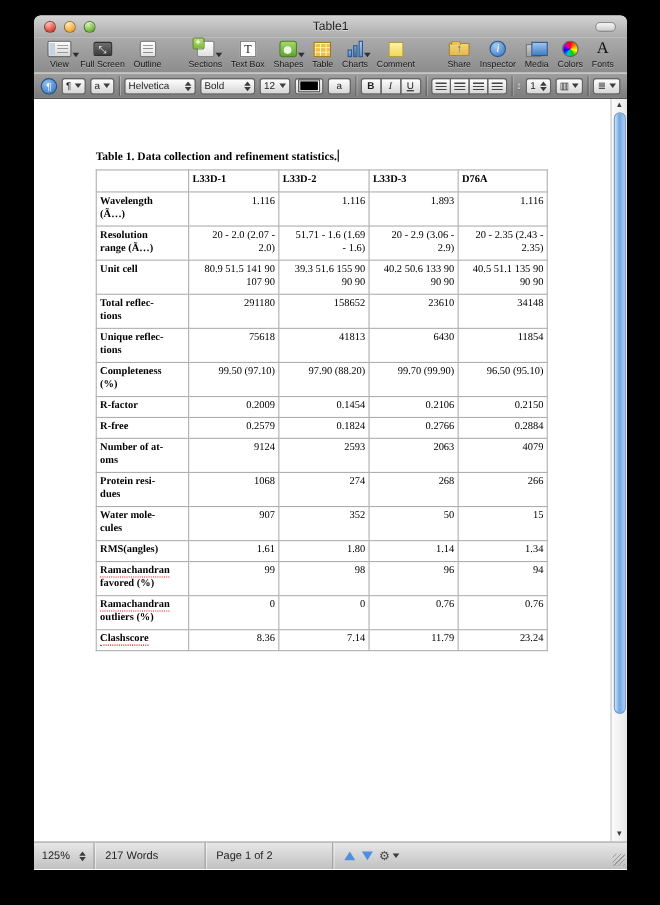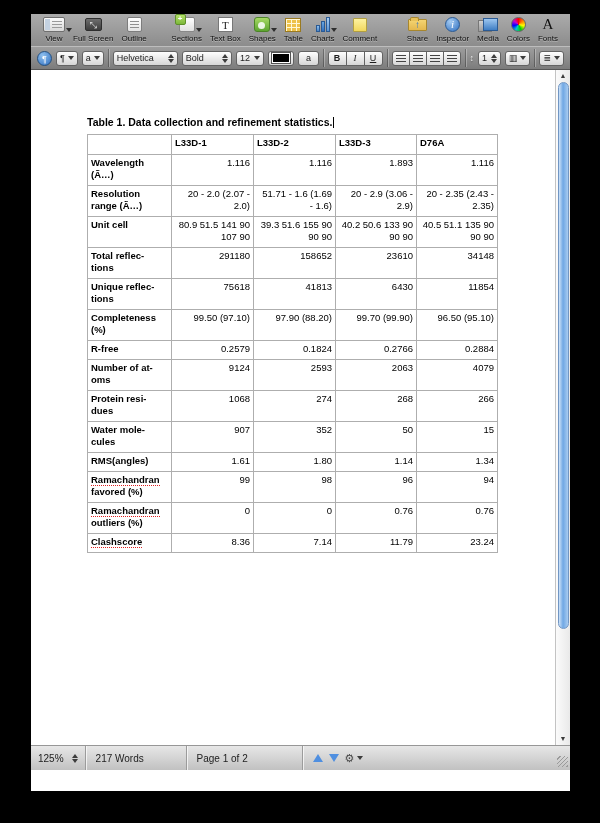--- a/index.html
+++ b/index.html
@@ -127,21 +127,21 @@
   .aligns .fb-sq:first-child{border-radius:3px 0 0 3px;margin-left:0;}
   .aligns .fb-sq:last-child{border-radius:0 3px 3px 0;}
   .alico{width:10px;height:7px;background:repeating-linear-gradient(#444 0 1px,transparent 1px 3px);}
   .spacing-ico{font-size:9px;color:#f0f0f0;text-shadow:0 1px 1px rgba(0,0,0,.4);}
   .w-spin{width:30px;}
   .fb-right{margin-left:auto;display:flex;align-items:center;gap:4px;}
   .mini-caret{width:0;height:0;border-left:3px solid transparent;border-right:3px solid transparent;border-top:4px solid #3c3c3c;margin-left:3px;}
   .glyph{font-size:9px;line-height:9px;}
   
   .content{position:relative;height:675px;background:#fff;overflow:hidden;}
-  .doc{position:absolute;left:0;top:0;right:15px;bottom:0;}
+  .doc{position:absolute;left:0;top:0;right:15px;bottom:0;font-family:Liberation Serif, serif;}
   .caption{position:absolute;left:56px;top:46px;font-size:10.5px;font-weight:bold;color:#000;}
   .cursorbar{display:inline-block;width:1px;height:11px;background:#000;vertical-align:-2px;margin-left:1px;}
   table.stats{position:absolute;left:56px;top:64px;border-collapse:collapse;table-layout:fixed;
     width:410px;font-size:9.5px;color:#000;}
   table.stats th,table.stats td{border:1px solid #aeaeae;padding:2px 3px 4px 3px;vertical-align:top;line-height:12px;}
   table.stats thead th{text-align:left;font-weight:bold;height:13px;}
   table.stats tbody th{text-align:left;font-weight:bold;margin-left:36px;}
   table.stats td{text-align:right;white-space:pre-line;}
   .misspell{border-bottom:1px dotted #e02020;}
   
@@ -164,20 +164,29 @@
   .ntri-dn{width:0;height:0;border-left:5px solid transparent;border-right:5px solid transparent;border-top:8px solid #4f8fe0;}
   .gear{font-size:11px;color:#4a4a4a;display:flex;align-items:center;}
   .grip{position:absolute;right:2px;bottom:3px;width:11px;height:11px;
     background:repeating-linear-gradient(135deg,transparent 0 2px,#9a9a9a 2px 3px);}
 </style>
 </head>
 <body>
 
 <div class="window">
 
+  <div class="titlebar">
+    <div class="traffic">
+      <div class="light red"></div>
+      <div class="light yellow"></div>
+      <div class="light green"></div>
+    </div>
+    <div class="wtitle">Table1</div>
+    <div class="lozenge"></div>
+  </div>
 
   <div class="toolbar">
     <div class="titem">
       <div class="ticon">
           <div class="i-view"></div>
           <span class="caret"></span>
         </div>
       <div class="tlabel">View</div>
     </div>
     <div class="titem">
@@ -431,20 +440,29 @@
                 <div>Completeness</div>
                 <div>(%)</div>
               </th>
               <td>99.50 (97.10)</td>
               <td>97.90 (88.20)</td>
               <td>99.70 (99.90)</td>
               <td>96.50 (95.10)</td>
             </tr>
             <tr>
               <th>
+                <div>R-factor</div>
+              </th>
+              <td>0.2009</td>
+              <td>0.1454</td>
+              <td>0.2106</td>
+              <td>0.2150</td>
+            </tr>
+            <tr>
+              <th>
                 <div>R-free</div>
               </th>
               <td>0.2579</td>
               <td>0.1824</td>
               <td>0.2766</td>
               <td>0.2884</td>
             </tr>
             <tr>
               <th>
                 <div>Number of at-</div>

